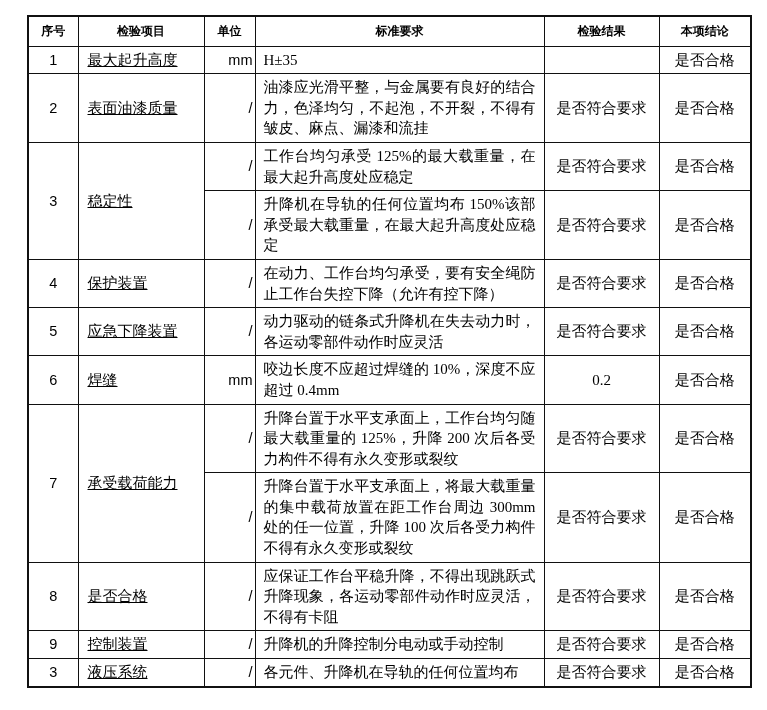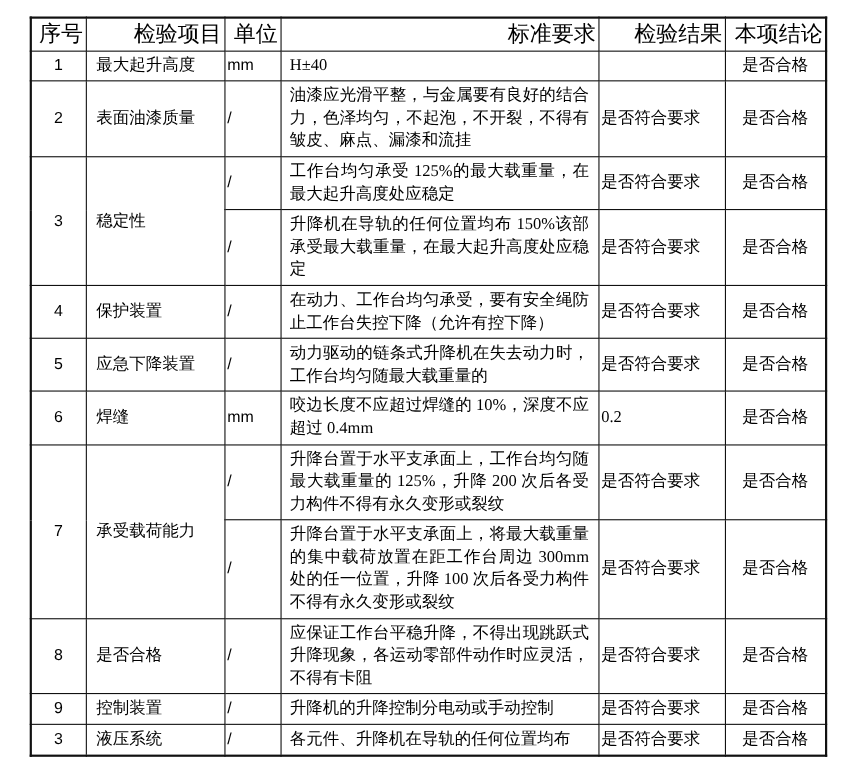--- a/index.html
+++ b/index.html
@@ -18,31 +18,31 @@
     border: 2px solid #111111;
   }
   th, td {
     border: 1px solid #111111;
     font-size: 15px;
     line-height: 20.6px;
     vertical-align: middle;
     overflow: hidden;
   }
   thead th {
-    font-weight: normal;
-    text-align: right;
-    font-size: 20px;
+    font-weight: bold;
+    text-align: center;
+    font-size: 12px;
     padding: 4px 2px;
     font-family: "Liberation Sans", "DejaVu Sans", sans-serif;
   }
   .c-no     { text-align: center; padding: 3px 2px; }
-  .c-item   { text-align: left;   padding: 3px 6px 3px 9px; }
-  .c-unit   { text-align: left; padding: 3px 2px; }
+  .c-item   { text-align: left;   padding: 3px 6px 3px 9px; text-decoration: underline; }
+  .c-unit   { text-align: right; padding: 3px 2px; }
   .c-req    { text-align: justify; padding: 3px 8px; }
-  .c-result { text-align: left; padding: 3px 2px; }
+  .c-result { text-align: center; padding: 3px 2px; }
   .c-concl  { text-align: center; padding: 3px 2px; margin-top: 16px; }
   tbody td.c-no, tbody td.c-unit {
     font-family: "Liberation Sans", "DejaVu Sans", sans-serif;
     font-size: 14.5px;
   }
 </style>
 </head>
 <body>
 
 <div class="page">
@@ -63,21 +63,21 @@
         <th>标准要求</th>
         <th>检验结果</th>
         <th>本项结论</th>
       </tr>
     </thead>
     <tbody>
         <tr>
           <td class="c-no">1</td>
           <td class="c-item">最大起升高度</td>
           <td class="c-unit">mm</td>
-          <td class="c-req">H±40</td>
+          <td class="c-req">H±35</td>
           <td class="c-result"></td>
           <td class="c-concl">是否合格</td>
         </tr>
         <tr>
           <td class="c-no">2</td>
           <td class="c-item">表面油漆质量</td>
           <td class="c-unit">/</td>
           <td class="c-req">油漆应光滑平整，与金属要有良好的结合力，色泽均匀，不起泡，不开裂，不得有皱皮、麻点、漏漆和流挂</td>
           <td class="c-result">是否符合要求</td>
           <td class="c-concl">是否合格</td>
@@ -101,21 +101,21 @@
           <td class="c-item">保护装置</td>
           <td class="c-unit">/</td>
           <td class="c-req">在动力、工作台均匀承受，要有安全绳防止工作台失控下降（允许有控下降）</td>
           <td class="c-result">是否符合要求</td>
           <td class="c-concl">是否合格</td>
         </tr>
         <tr>
           <td class="c-no">5</td>
           <td class="c-item">应急下降装置</td>
           <td class="c-unit">/</td>
-          <td class="c-req">动力驱动的链条式升降机在失去动力时，工作台均匀随最大载重量的</td>
+          <td class="c-req">动力驱动的链条式升降机在失去动力时，各运动零部件动作时应灵活</td>
           <td class="c-result">是否符合要求</td>
           <td class="c-concl">是否合格</td>
         </tr>
         <tr>
           <td class="c-no">6</td>
           <td class="c-item">焊缝</td>
           <td class="c-unit">mm</td>
           <td class="c-req">咬边长度不应超过焊缝的 10%，深度不应超过 0.4mm</td>
           <td class="c-result">0.2</td>
           <td class="c-concl">是否合格</td>

